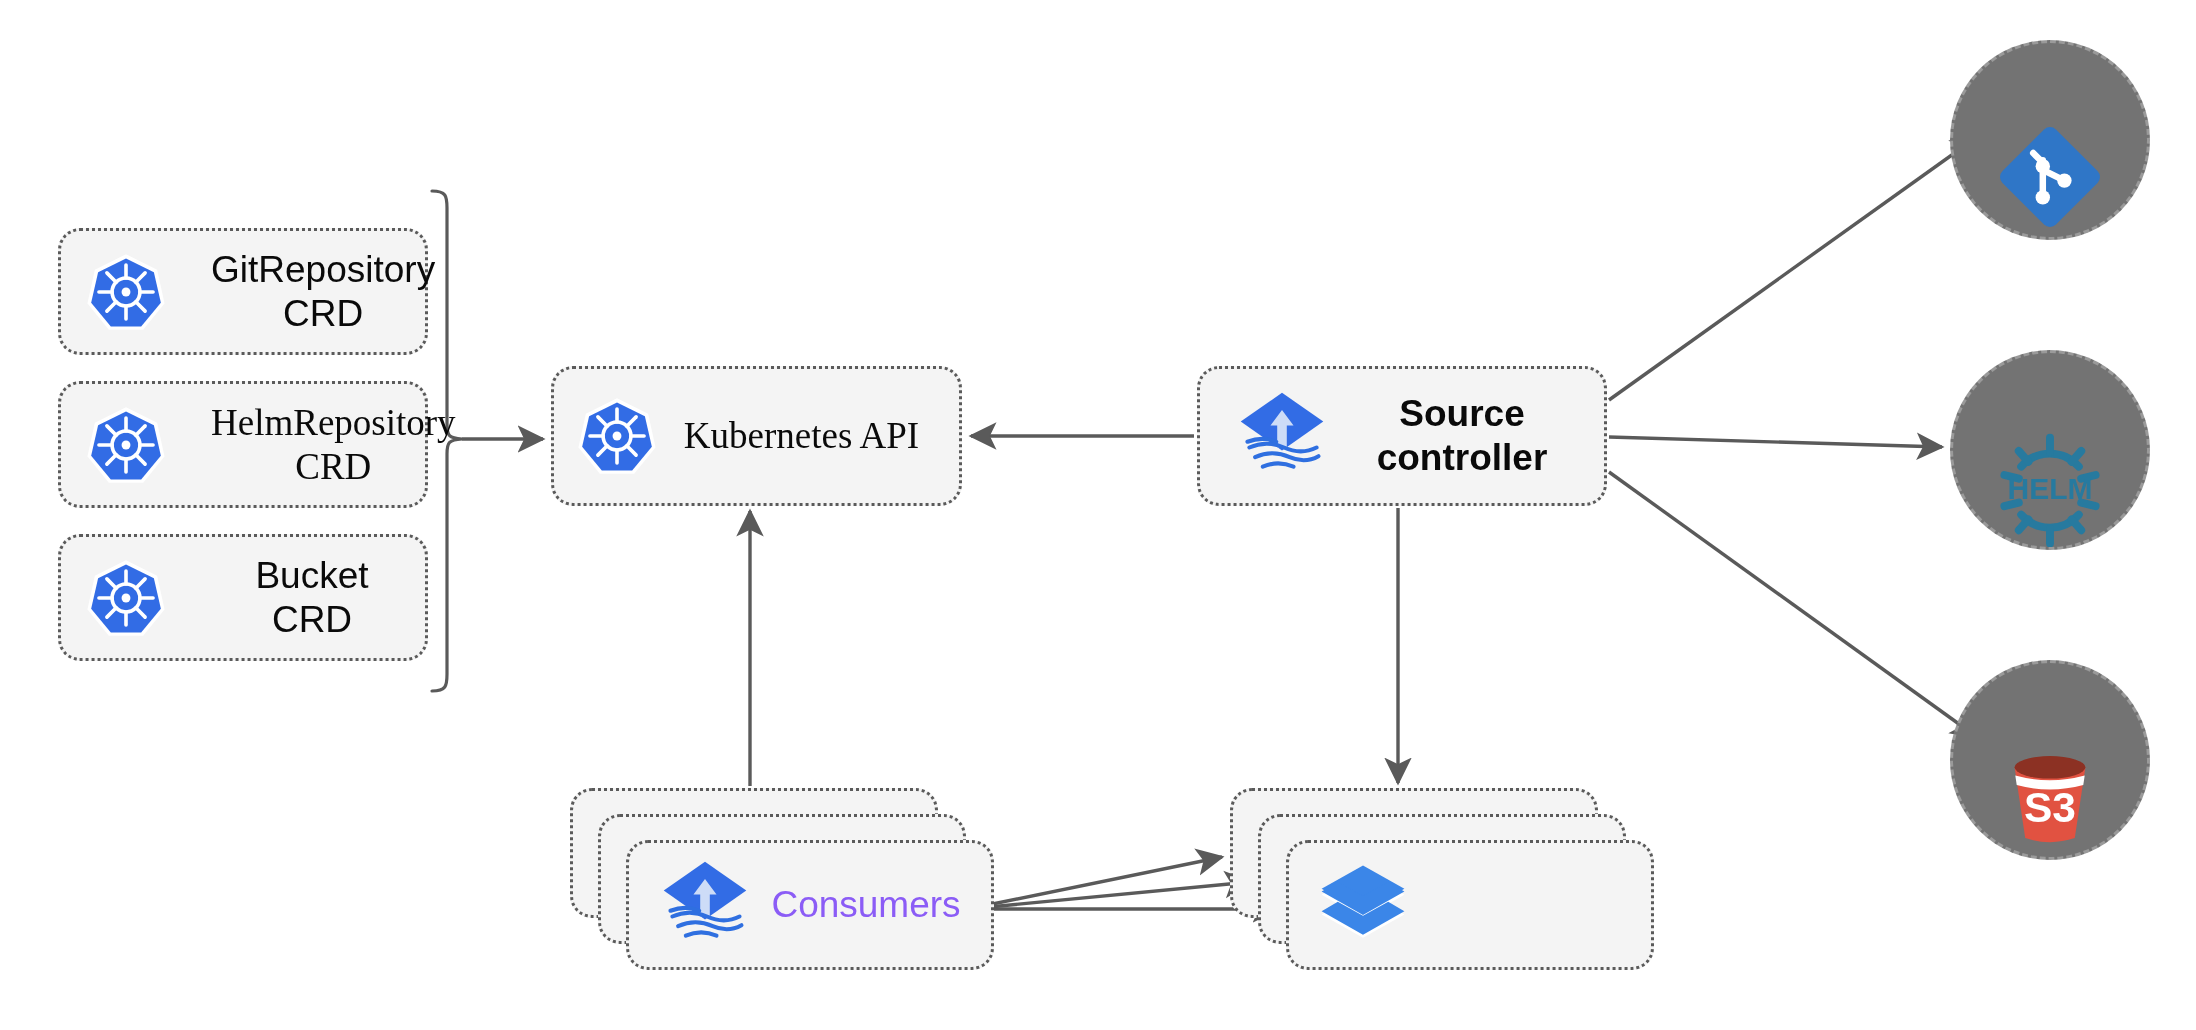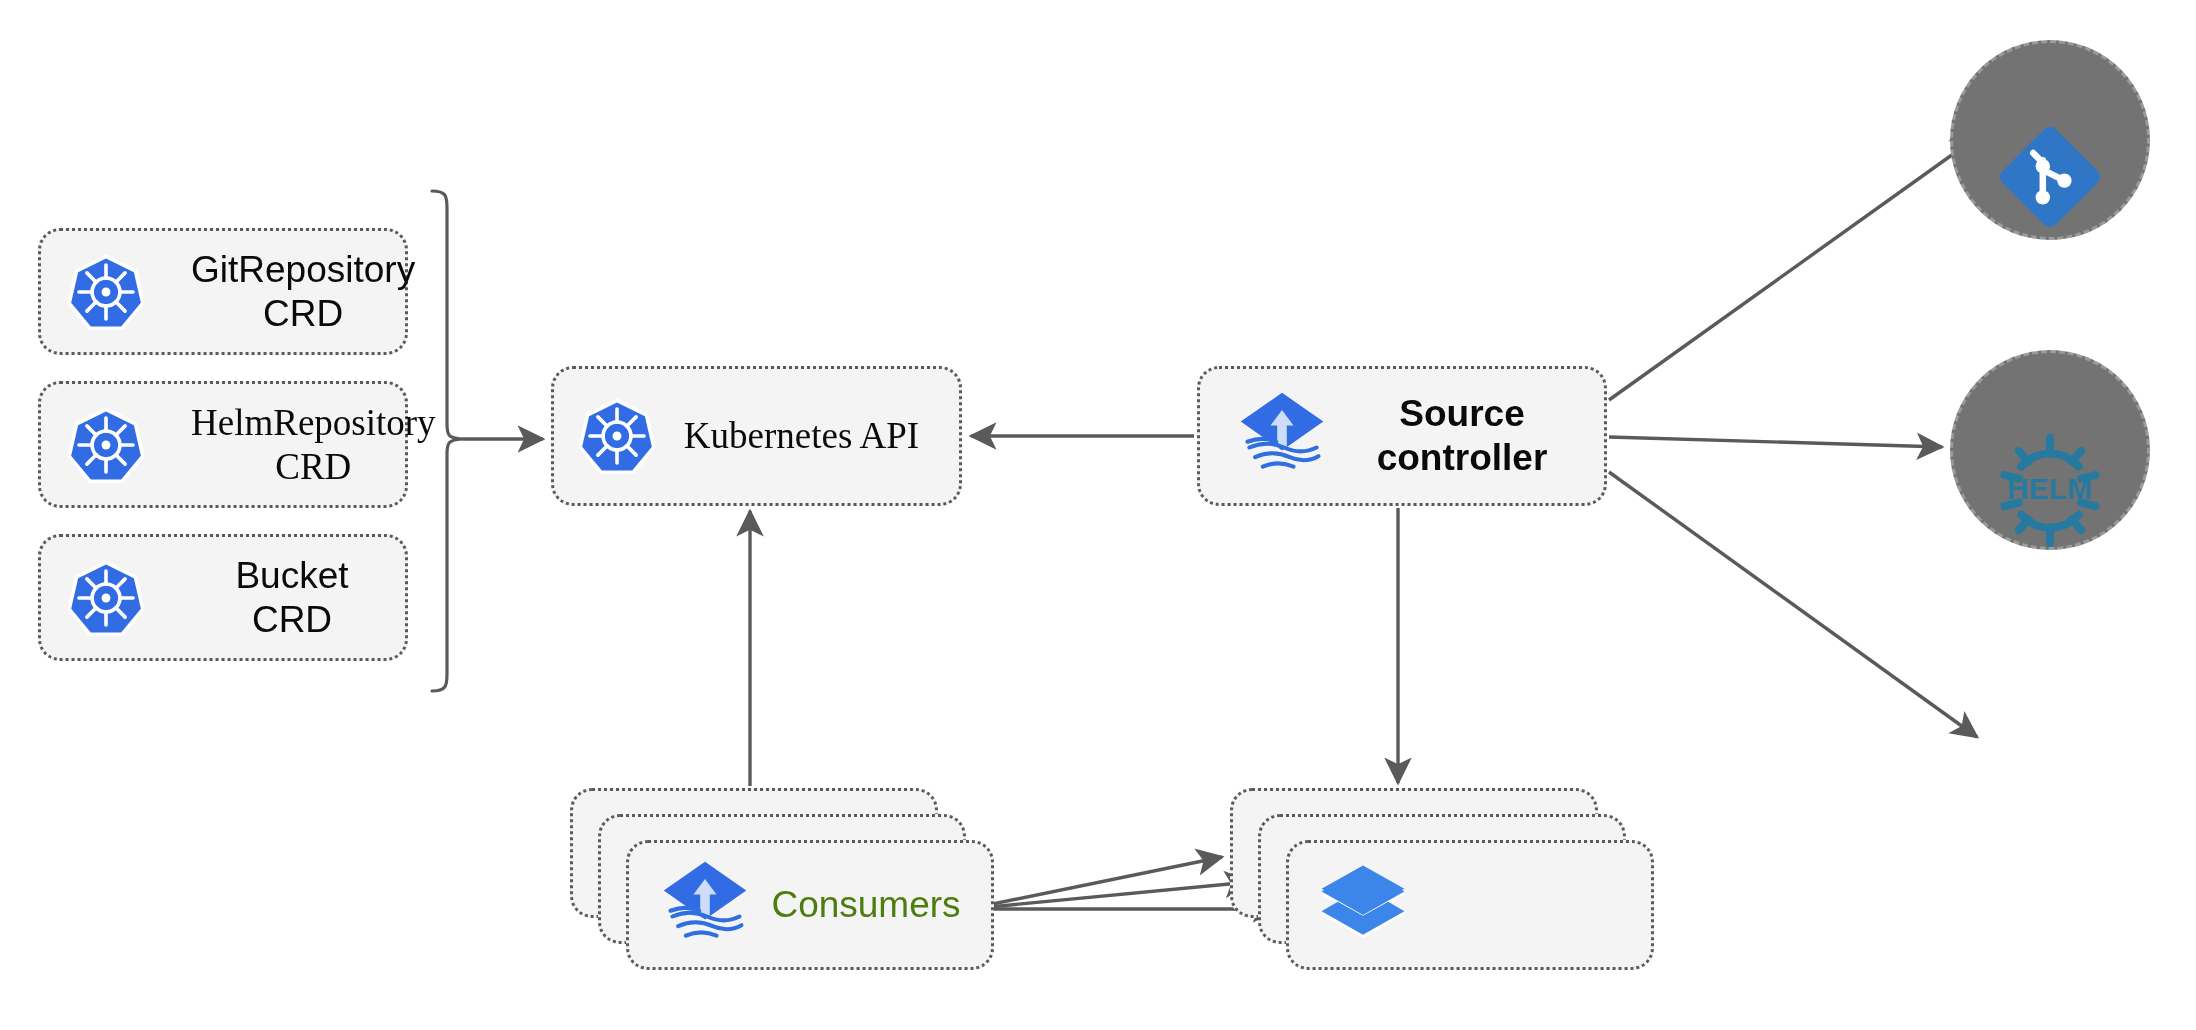--- a/index.html
+++ b/index.html
@@ -43,21 +43,21 @@
     font-size: 37px;
     line-height: 1.18;
     text-align: center;
     white-space: pre-line;
   }
 
   
   .crd {
     width: 370px;
     height: 127px;
-    left: 38px;
+    left: 58px;
     padding-left: 24px;
     gap: 44px;
   }
   .crd .label {
     flex: 1;
     text-align: center;
     padding-right: 12px;
   }
   #crd-git  { top: 228px; }
   #crd-helm { top: 381px; font-family: Liberation Serif, serif; }
@@ -104,21 +104,21 @@
     top: 52px;
     display: flex;
     align-items: center;
     justify-content: flex-start;
     padding-left: 26px;
   }
   .stack .sheet.s3 .label {
     flex: 1;
     text-align: center;
     padding-right: 14px;
-    color: #4d7c0f;
+    color: #8b5cf6;
     font-size: 37px;
   }
   #consumers { left: 570px; top: 788px; }
   #artifacts { left: 1230px; top: 788px; }
 
   
   .circle-node {
     position: absolute;
     box-sizing: border-box;
     width: 200px;
@@ -357,14 +357,24 @@
           <line x1="12" y1="40" x2="24" y2="43"></line>
           <line x1="88" y1="40" x2="76" y2="43"></line>
           <line x1="12" y1="66" x2="24" y2="63"></line>
           <line x1="88" y1="66" x2="76" y2="63"></line>
         </g>
         <text x="50" y="60" text-anchor="middle" font-family="Liberation Sans, sans-serif" font-size="25" font-weight="bold" fill="#277a9f">HELM</text>
       </svg>
     </span>
   </div>
 
+  <div class="circle-node" id="node-s3">
+    <span>
+      <svg class="icon icon-s3" viewBox="0 0 100 100">
+        <path d="M20 24 L80 24 L71 84 Q50 91 29 84 Z" fill="#e15241"></path>
+        <ellipse cx="50" cy="24" rx="30" ry="9.5" fill="#8c3123"></ellipse>
+        <path d="M20.6 31 Q50 39 79.4 31 L78.2 39 Q50 46.5 21.8 39 Z" fill="#ffffff"></path>
+        <text x="50" y="70" text-anchor="middle" font-family="Liberation Sans, sans-serif" font-size="36" font-weight="bold" fill="#ffffff">S3</text>
+      </svg>
+    </span>
+  </div>
 
 </div>
 
 </body></html>

